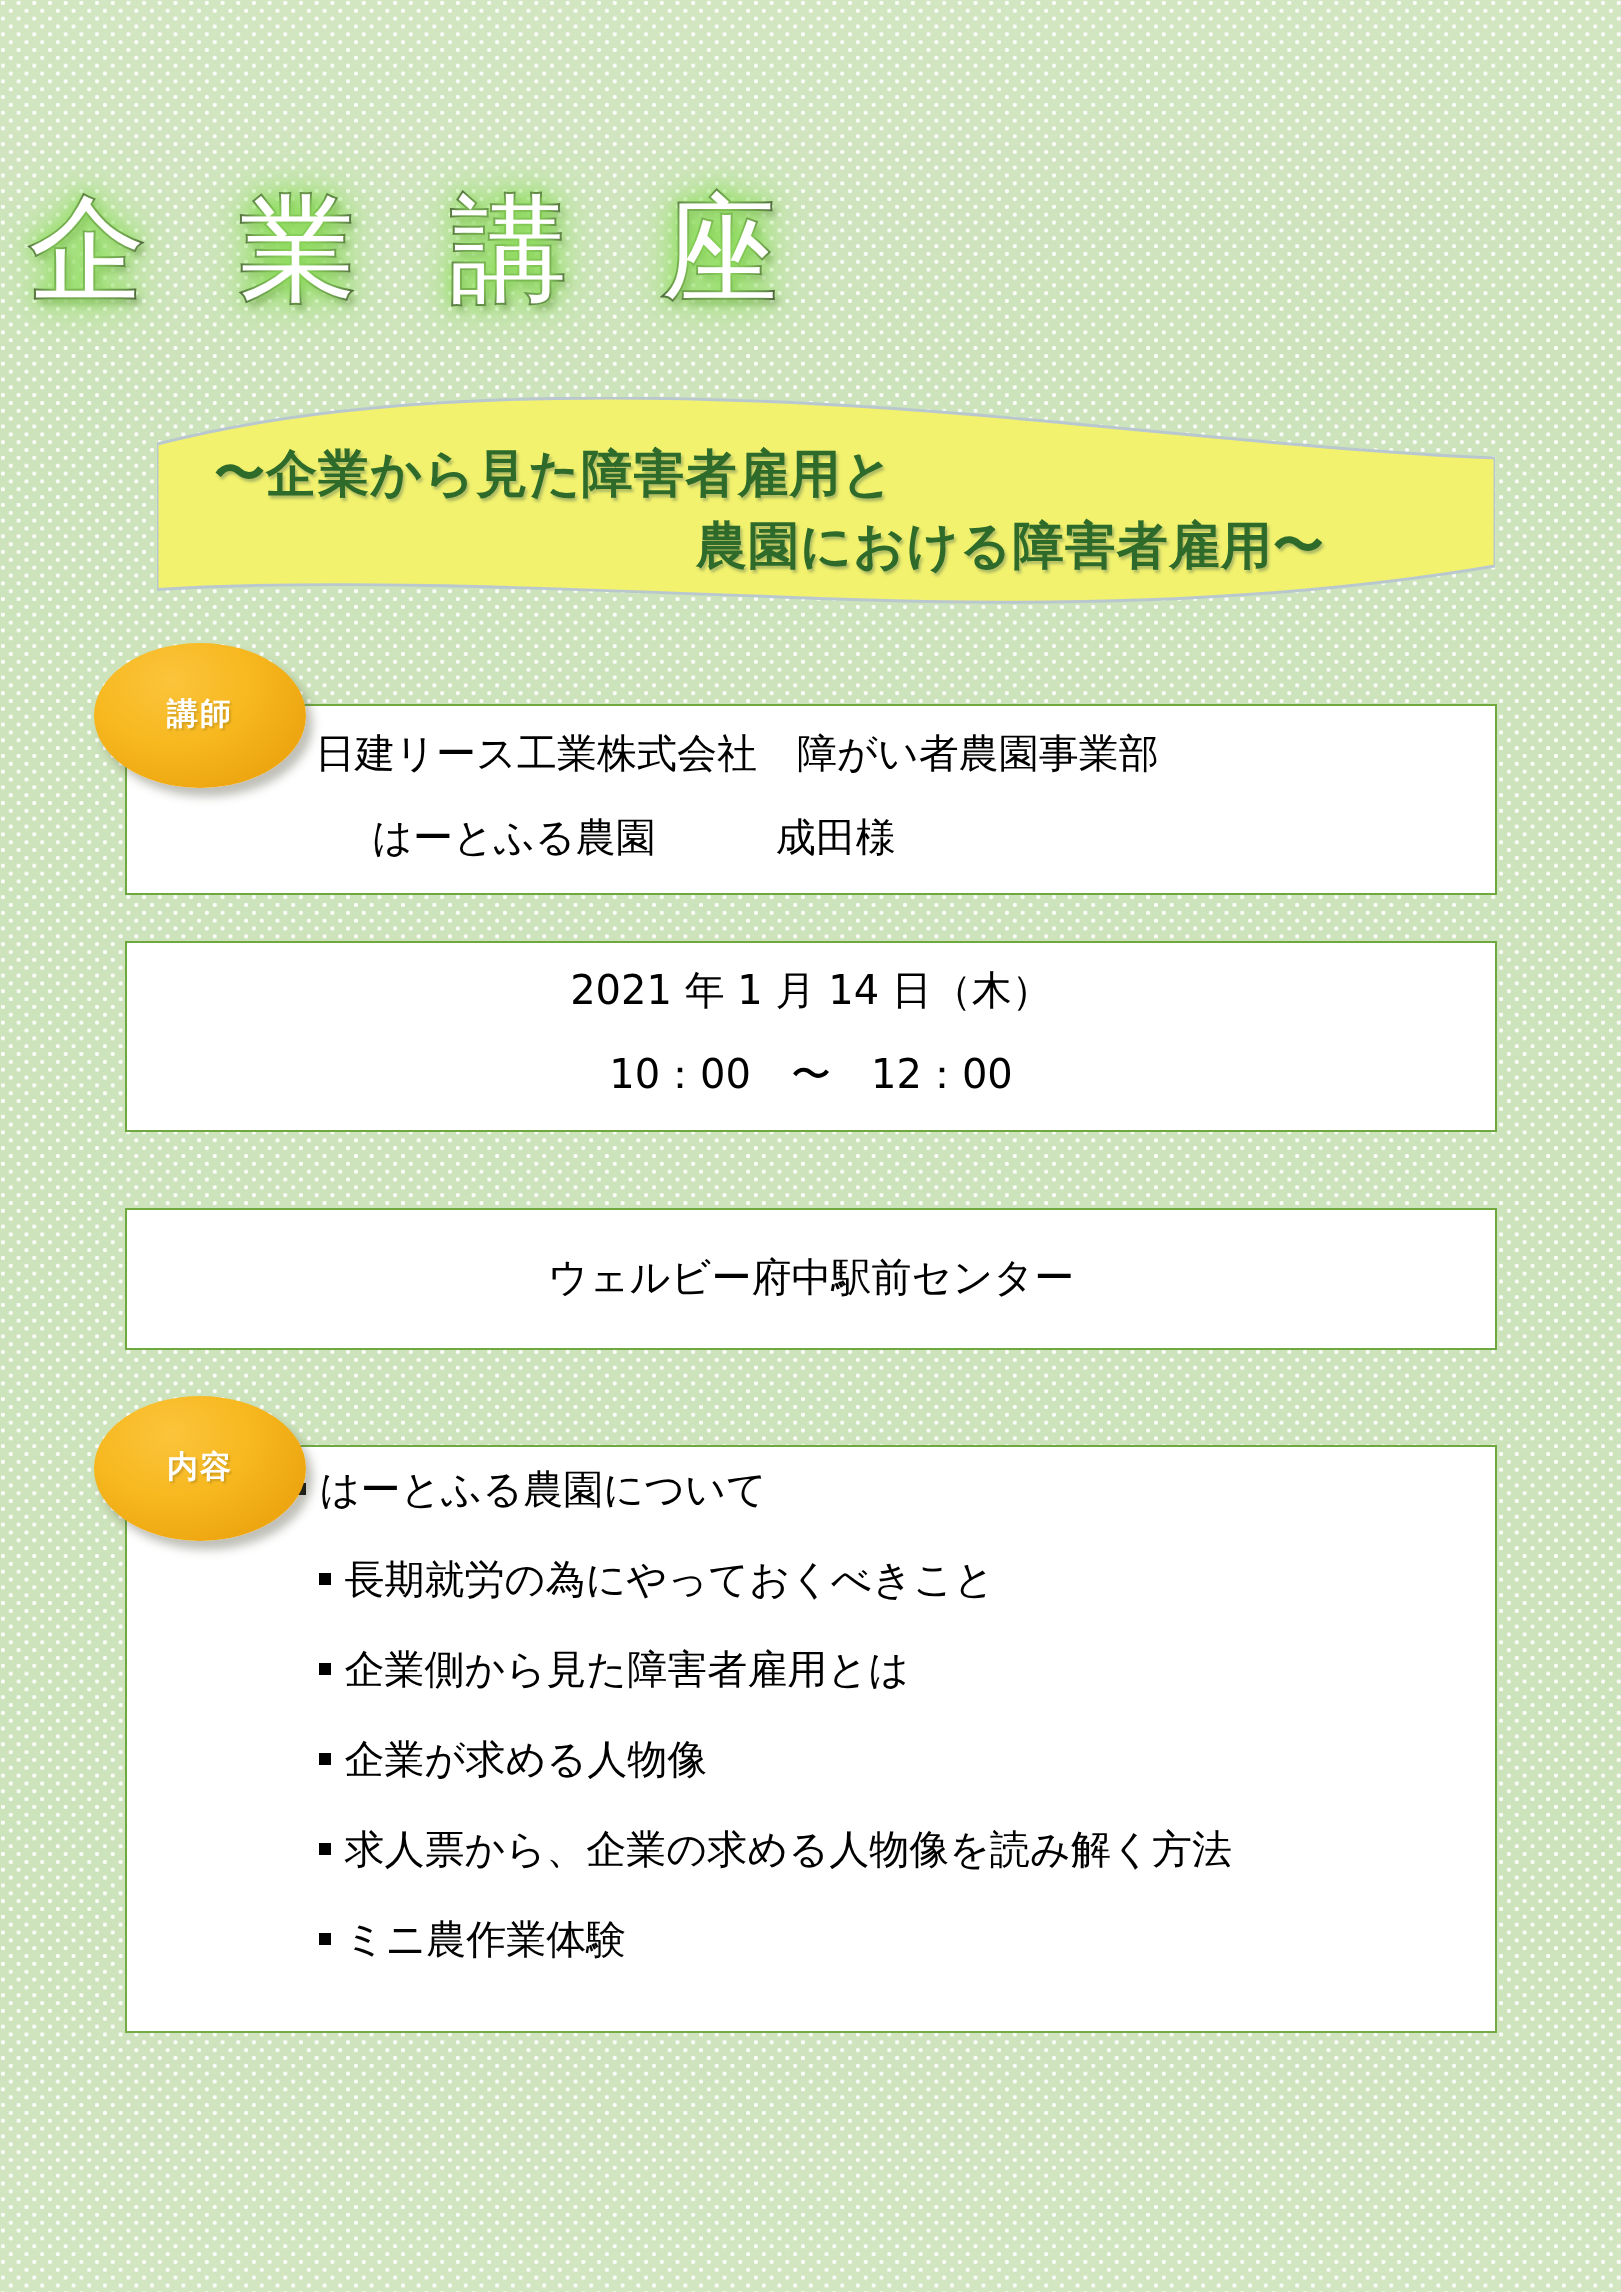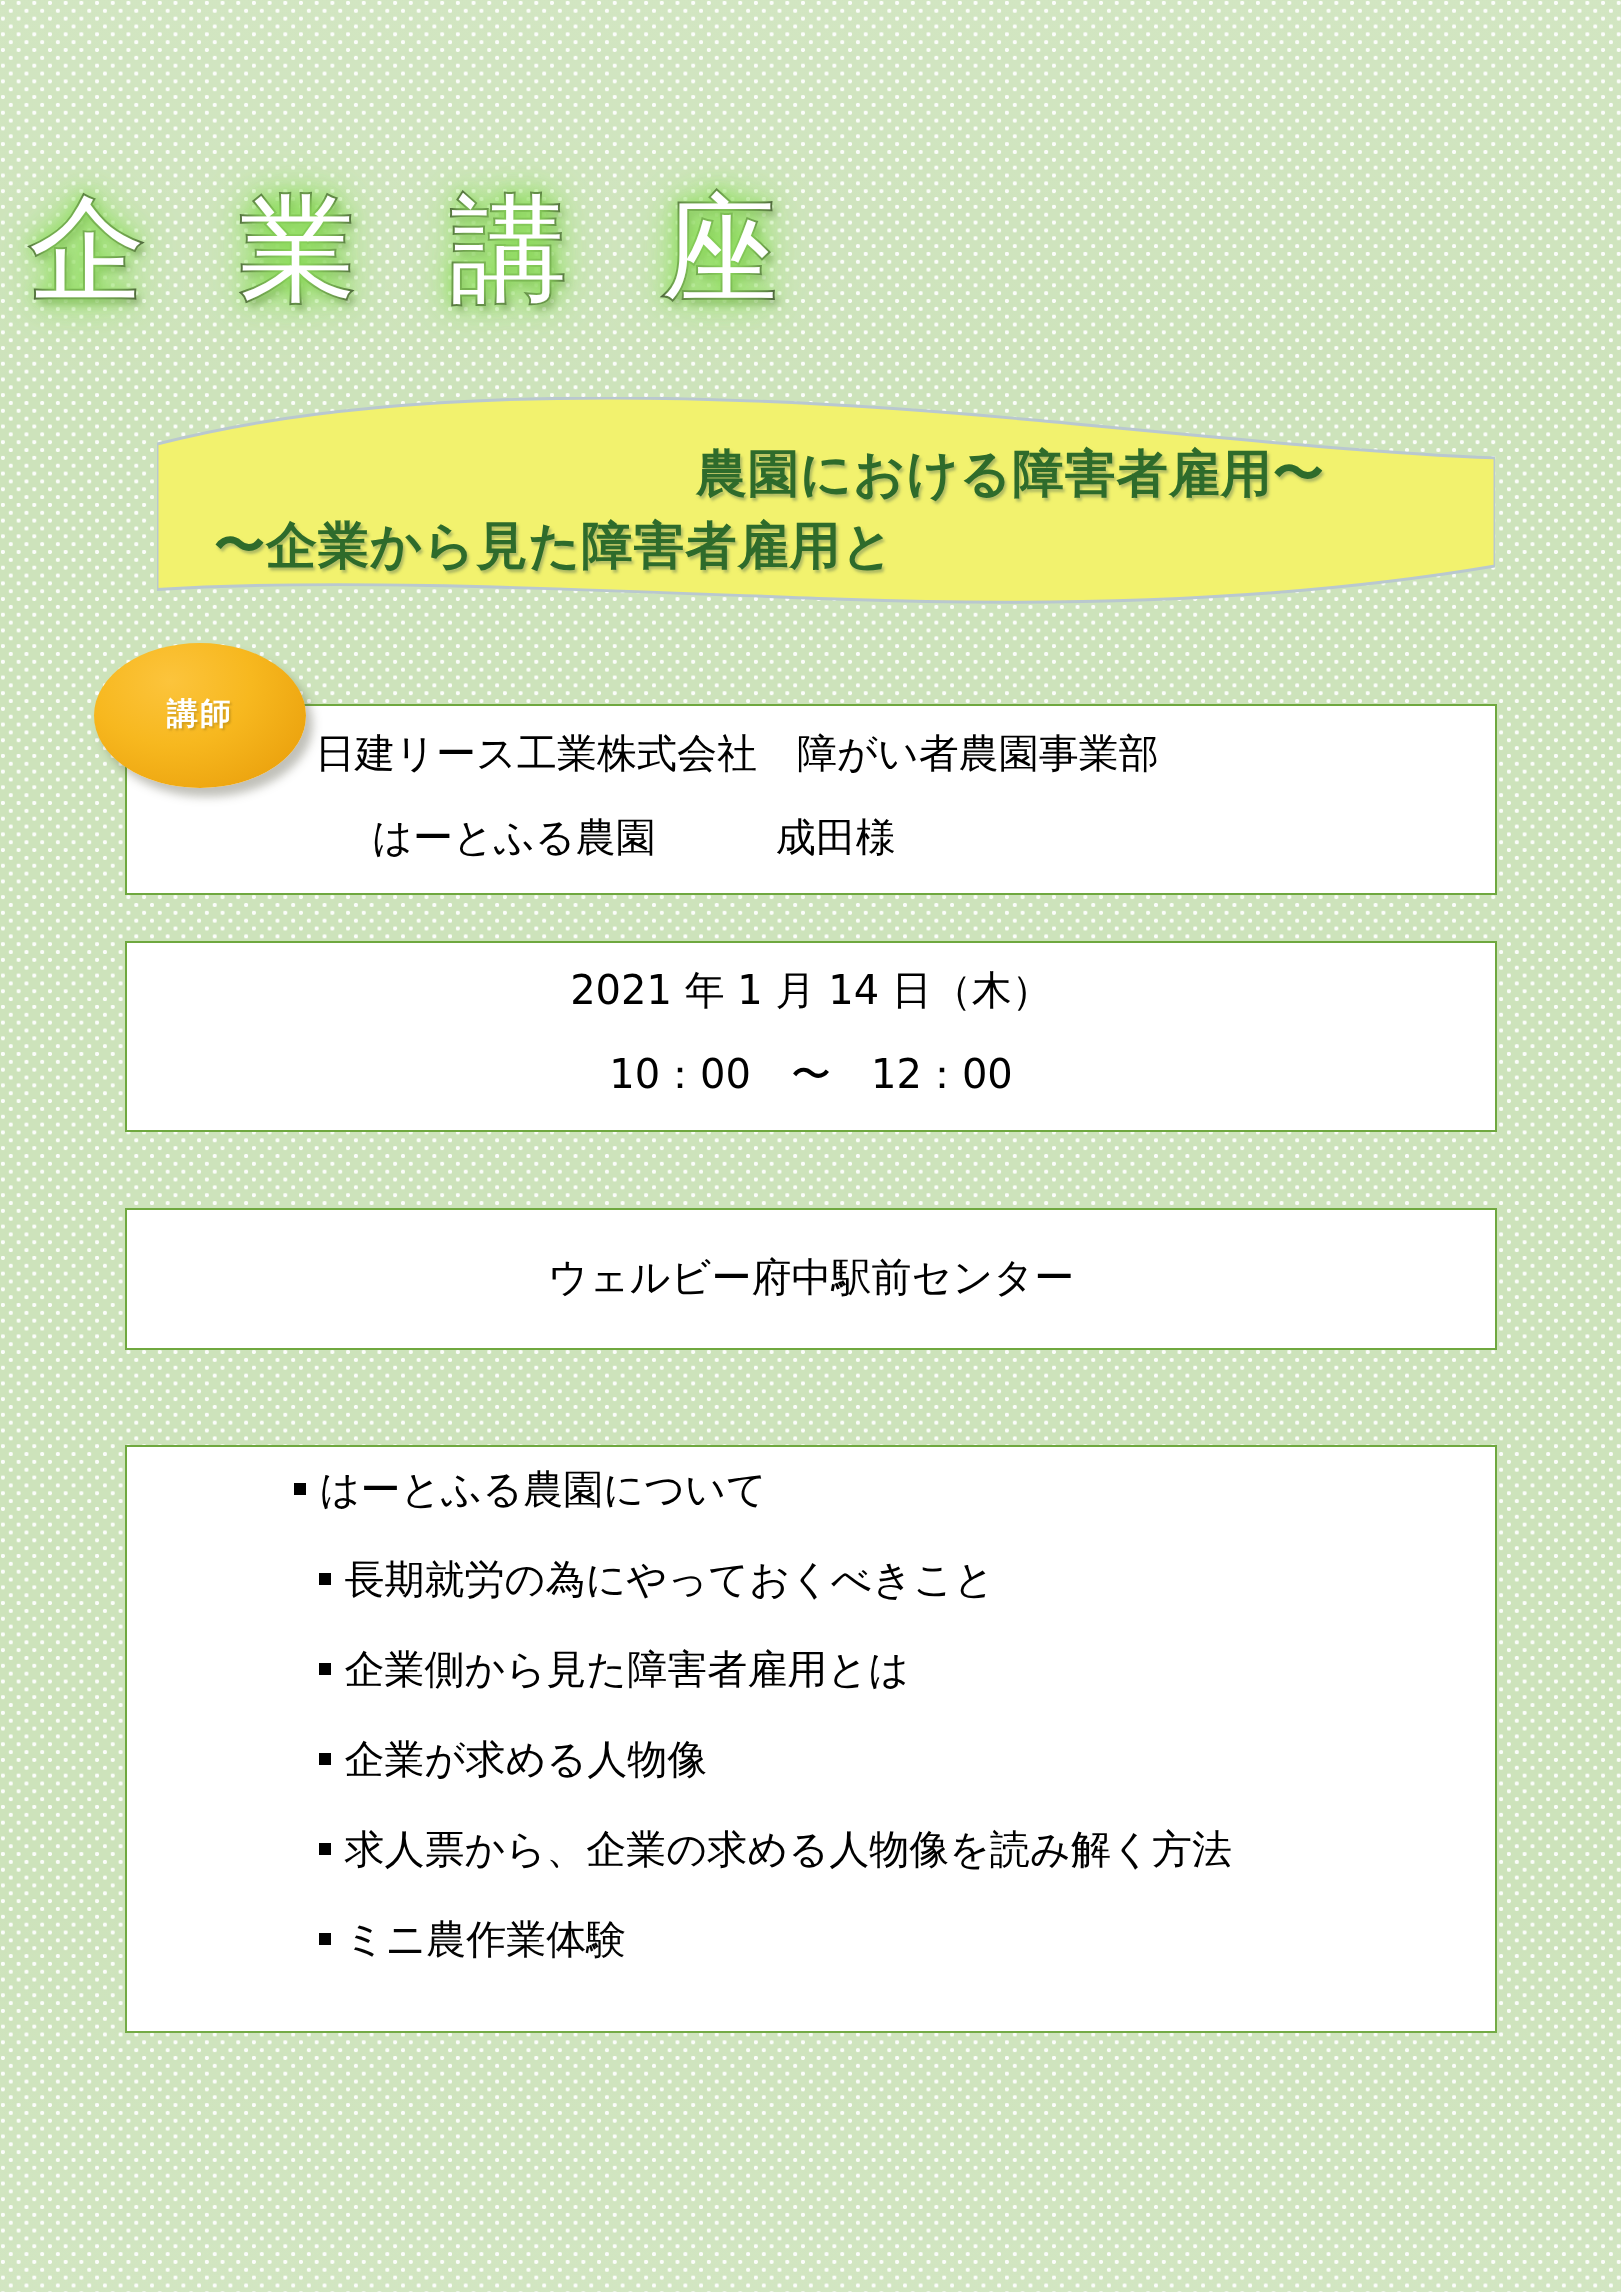--- a/index.html
+++ b/index.html
@@ -205,22 +205,22 @@
   </div>
 
   <div class="ribbon">
     <svg viewBox="0 0 1365 225" preserveAspectRatio="none">
       <path d="M0,48 C230,-12 560,-8 900,24 C1100,43 1250,58 1365,62
                L1365,172
                C1200,200 980,216 700,206
                C430,196 190,184 0,196 Z" fill="#f2f26e" stroke="#b9c8cf" stroke-width="3"></path>
     </svg>
     <div class="ribbon-lines">
+      <div class="ribbon-line l1">〜企業から見た障害者雇用と</div>
       <div class="ribbon-line l2">農園における障害者雇用〜</div>
-      <div class="ribbon-line l1">〜企業から見た障害者雇用と</div>
     </div>
   </div>
 
   <div class="panel" id="panel-lecturer">
     <div class="panel-body">
       <div class="body-line ln1">日建リース工業株式会社　障がい者農園事業部</div>
       <div class="body-line ln2">はーとふる農園　　　成田様</div>
     </div>
   </div>
   <div class="badge" id="badge-lecturer">
@@ -243,15 +243,18 @@
   <div class="panel" id="panel-content">
     <ul class="content-list">
       <li class="first"><span class="bullet"></span><span>はーとふる農園について</span></li>
       <li><span class="bullet"></span><span>長期就労の為にやっておくべきこと</span></li>
       <li><span class="bullet"></span><span>企業側から見た障害者雇用とは</span></li>
       <li><span class="bullet"></span><span>企業が求める人物像</span></li>
       <li><span class="bullet"></span><span>求人票から、企業の求める人物像を読み解く方法</span></li>
       <li><span class="bullet"></span><span>ミニ農作業体験</span></li>
     </ul>
   </div>
+  <div class="badge" id="badge-content">
+    <span class="badge-label">内容</span>
+  </div>
 
 </div>
 
 
 </body></html>

